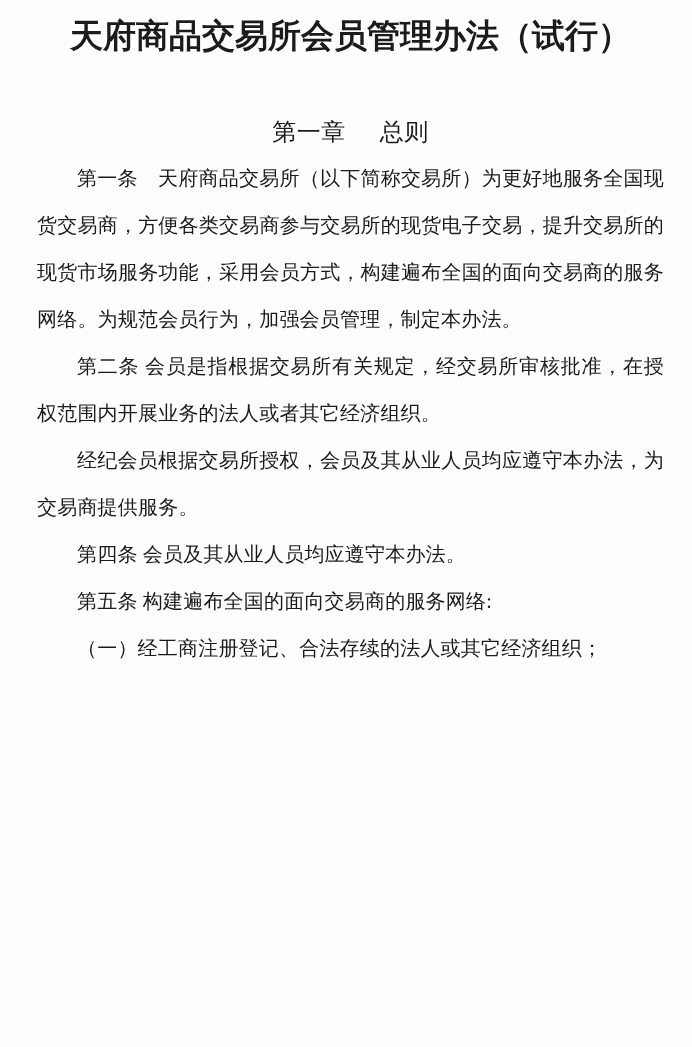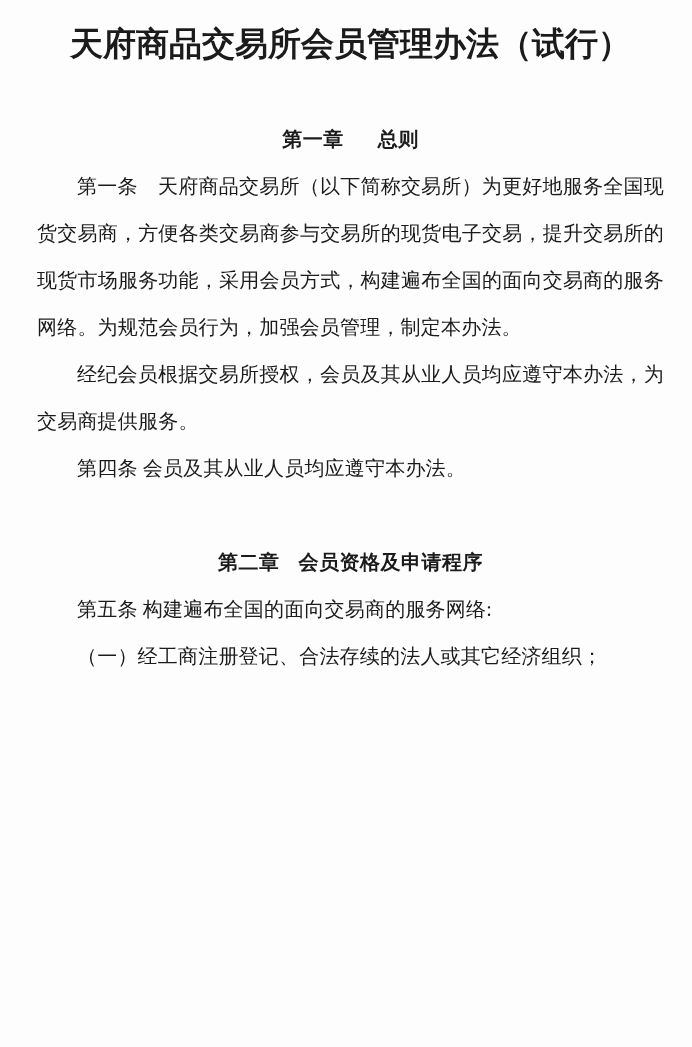--- a/index.html
+++ b/index.html
@@ -11,38 +11,38 @@
     height: 1047px;
     background: #fdfdfd;
     color: #1b1b1b;
     font-family: "Liberation Serif", serif;
     overflow: hidden;
   }
   .page {
     box-sizing: border-box;
     width: 692px;
     height: 1047px;
-    padding: 22px 28px 0 37px;
+    padding: 14px 28px 0 37px;
     background: #fdfdfd;
   }
   .doc-title {
     margin: 0;
     font-size: 33px;
     line-height: 44px;
     text-align: center;
     font-weight: bold;
     font-family: "Liberation Serif", serif;
     white-space: nowrap;
   }
   .chapter-heading {
     margin: 0;
     text-align: center;
     font-family: "Liberation Sans", sans-serif;
-    font-weight: bold;
-    font-size: 20px;
+    font-weight: normal;
+    font-size: 24px;
     line-height: 47px;
     letter-spacing: 0.5px;
   }
   .chapter-heading.ch1 { margin-top: 50px; }
   .chapter-heading.ch2 { margin-top: 47px; }
   .heading-gap-wide  { display: inline-block; width: 34px; }
   .heading-gap-narrow { display: inline-block; width: 19px; }
   .body-par {
     margin: 0;
     font-size: 20px;
@@ -58,25 +58,23 @@
 
 <div class="page">
 
   <h1 class="doc-title">天府商品交易所会员管理办法（试行）</h1>
 
   <section>
     <h2 class="chapter-heading ch1">
       <span>第一章</span><span class="heading-gap-wide"></span><span>总则</span>
     </h2>
     <p class="body-par">第一条　天府商品交易所（以下简称交易所）为更好地服务全国现货交易商，方便各类交易商参与交易所的现货电子交易，提升交易所的现货市场服务功能，采用会员方式，构建遍布全国的面向交易商的服务网络。为规范会员行为，加强会员管理，制定本办法。</p>
+    <p class="body-par">第二条 会员是指根据交易所有关规定，经交易所审核批准，在授权范围内开展业务的法人或者其它经济组织。</p>
     <p class="body-par">经纪会员根据交易所授权，会员及其从业人员均应遵守本办法，为交易商提供服务。</p>
     <p class="body-par">第四条 会员及其从业人员均应遵守本办法。</p>
   </section>
 
   <section>
-    <h2 class="chapter-heading ch2">
-      <span>第二章</span><span class="heading-gap-narrow"></span><span>会员资格及申请程序</span>
-    </h2>
     <p class="body-par">第五条 构建遍布全国的面向交易商的服务网络:</p>
     <p class="body-par">（一）经工商注册登记、合法存续的法人或其它经济组织；</p>
   </section>
 
 </div>
 
 </body></html>

